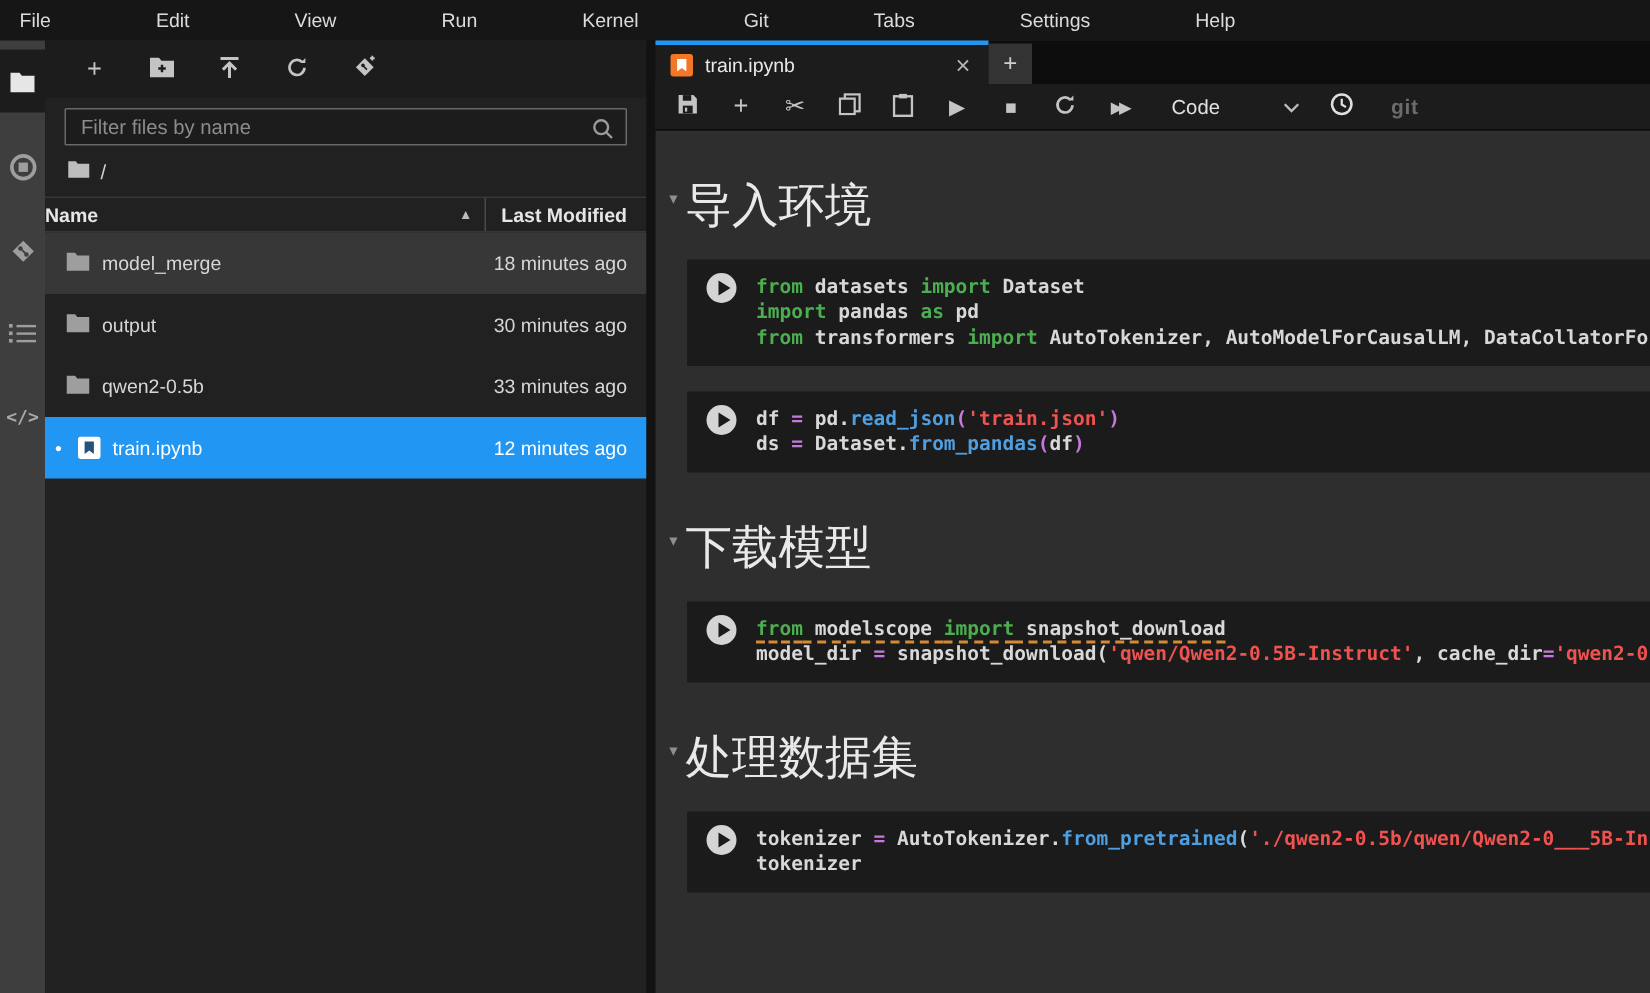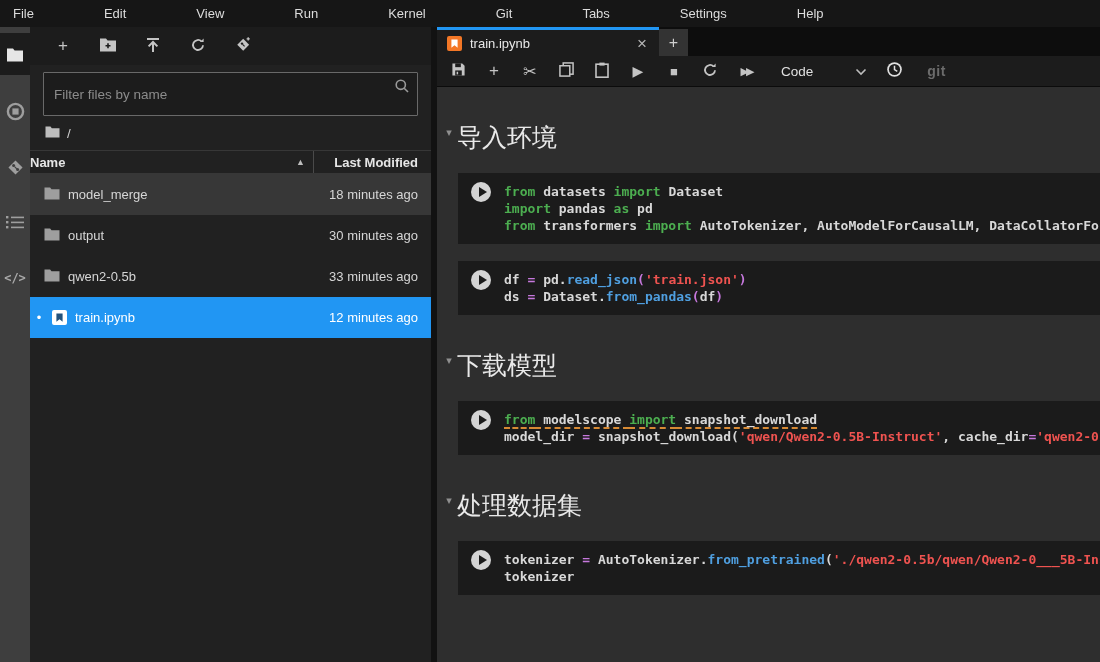--- a/index.html
+++ b/index.html
@@ -46,28 +46,28 @@
   .rail-tab.active{background:var(--bg-rail-active);}
   .rail-tab svg{display:block;}
   .code-glyph{font-family:"DejaVu Sans Mono",monospace;font-size:12px;font-weight:bold;color:#a9a9a9;}
 
   
   .filepanel{position:absolute;left:30px;top:27px;width:401px;height:635px;background:var(--bg-panel);}
   .fp-toolbar{height:38px;background:var(--bg-panel-toolbar);display:flex;align-items:center;gap:27px;padding-left:24px;}
   .fp-toolbar .tbtn{width:18px;height:18px;display:flex;align-items:center;justify-content:center;color:var(--icon);}
   .plus-glyph{font-size:17px;color:var(--icon);line-height:16px;}
   .fp-filter{position:relative;margin:7px 13px 0 13px;}
-  .fp-filter input{width:100%;height:44px;background:var(--bg-input);border:1px solid #696969;border-radius:1px;color:#cfcfcf;font-size:13.5px;padding:0 30px 0 10px;outline:none;font-family:inherit;}
+  .fp-filter input{width:100%;height:25px;background:var(--bg-input);border:1px solid #696969;border-radius:1px;color:#cfcfcf;font-size:13.5px;padding:0 30px 0 10px;outline:none;font-family:inherit;}
   .fp-filter input::placeholder{color:var(--fg-faint);}
   .fp-filter .search-ic{position:absolute;right:8px;top:6px;}
   .fp-breadcrumb{display:flex;align-items:center;gap:7px;padding:10px 0 9px 15px;color:#cfcfcf;font-size:13.5px;}
   .fp-header{display:flex;height:24px;border-top:1px solid #373737;border-bottom:1px solid #373737;font-weight:bold;color:#e6e6e6;align-items:center;}
   .col-name{flex:1;display:flex;align-items:center;height:100%;justify-content:center;}
   .col-name .sort{margin-left:auto;margin-right:8px;font-size:9px;color:#bdbdbd;}
-  .col-mod{width:118px;display:flex;align-items:center;justify-content:flex-end;padding-right:13px;height:100%;border-left:1px solid #4a4a4a;}
+  .col-mod{width:108px;display:flex;align-items:center;justify-content:flex-end;padding-right:13px;height:100%;border-left:1px solid #4a4a4a;}
   .file-row{display:flex;height:41px;align-items:center;color:#d6d6d6;}
   .file-row.hover{background:var(--row-hover);}
   .file-row.selected{background:var(--row-selected);color:#fff;}
   .fr-name{flex:1;display:flex;align-items:center;gap:8px;padding-left:14px;overflow:hidden;white-space:nowrap;}
   .fr-time{width:113px;text-align:right;padding-right:13px;font-size:13px;}
   .run-dot{width:14px;text-align:center;margin-left:-12px;margin-right:-2px;color:#fff;font-size:13px;}
   .nbfile-ic{width:15px;height:15px;border-radius:2px;background:#fff;display:flex;align-items:center;justify-content:center;flex:none;}
   .nbfile-ic svg{display:block;}
 
   
@@ -87,21 +87,21 @@
   .scissors{font-size:16px;}
   .ff{letter-spacing:-3px;font-size:11px;}
   .celltype{display:flex;align-items:center;gap:42px;margin-left:8px;}
   .celltype-label{color:#e0e0e0;font-size:13.5px;}
   .git-label{font-weight:bold;font-size:14px;color:#6b6b6b;letter-spacing:0.5px;margin-left:6px;}
 
   
   .nb-content{flex:1;overflow:hidden;position:relative;}
   .md-heading{display:flex;align-items:flex-start;margin:30px 0 14px 4px;height:42px;}
   .collapser{width:16px;font-size:11px;color:#8f8f8f;margin-top:9px;text-align:center;flex:none;}
-  .md-heading .htext{font-size:25px;line-height:40px;color:#e9e9e9;font-weight:400;white-space:nowrap;}
+  .md-heading .htext{font-size:31px;line-height:40px;color:#e9e9e9;font-weight:400;white-space:nowrap;}
   .code-cell{margin:0 0 17px 21px;background:var(--bg-cell);display:flex;padding:10px 0;}
   .cell-gutter{width:46px;flex:none;display:flex;justify-content:center;align-items:flex-start;padding-top:0;}
   .run-btn{width:20px;height:20px;border-radius:50%;background:#d4d4d4;display:flex;align-items:center;justify-content:center;margin-top:-1px;}
   .run-btn .tri{width:0;height:0;border-left:8px solid #1b1b1b;border-top:5px solid transparent;border-bottom:5px solid transparent;margin-left:3px;}
   .cell-code{flex:1;overflow:hidden;font-family:"DejaVu Sans Mono","Liberation Mono",monospace;font-size:13px;font-weight:bold;line-height:17px;color:var(--fg);}
   .code-line{white-space:pre;}
   .tk-kw{color:var(--kw);}
   .tk-fn{color:var(--fn);}
   .tk-str{color:var(--str);}
   .tk-op{color:var(--op);}

